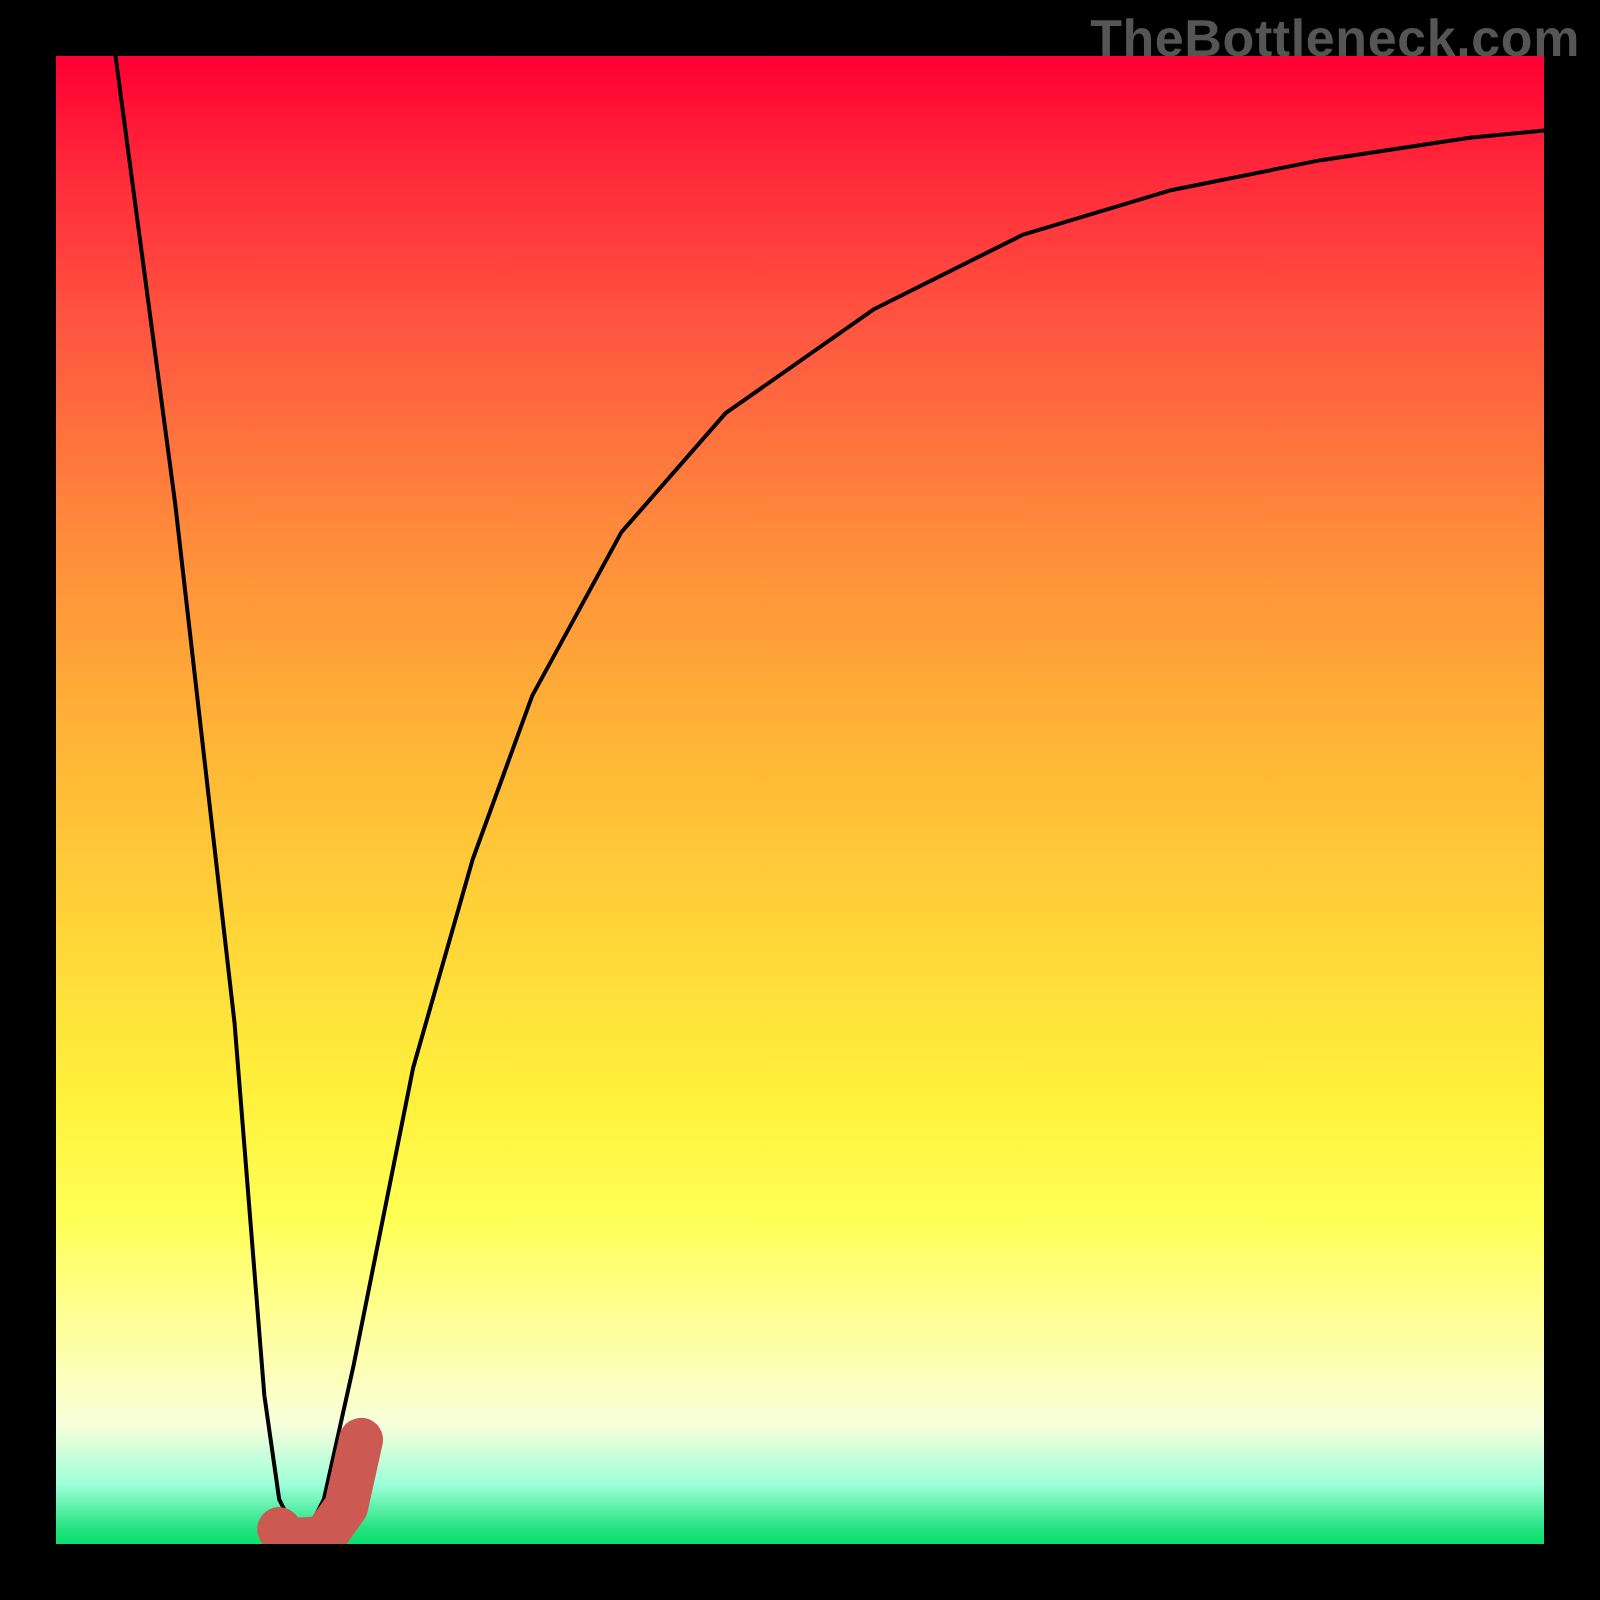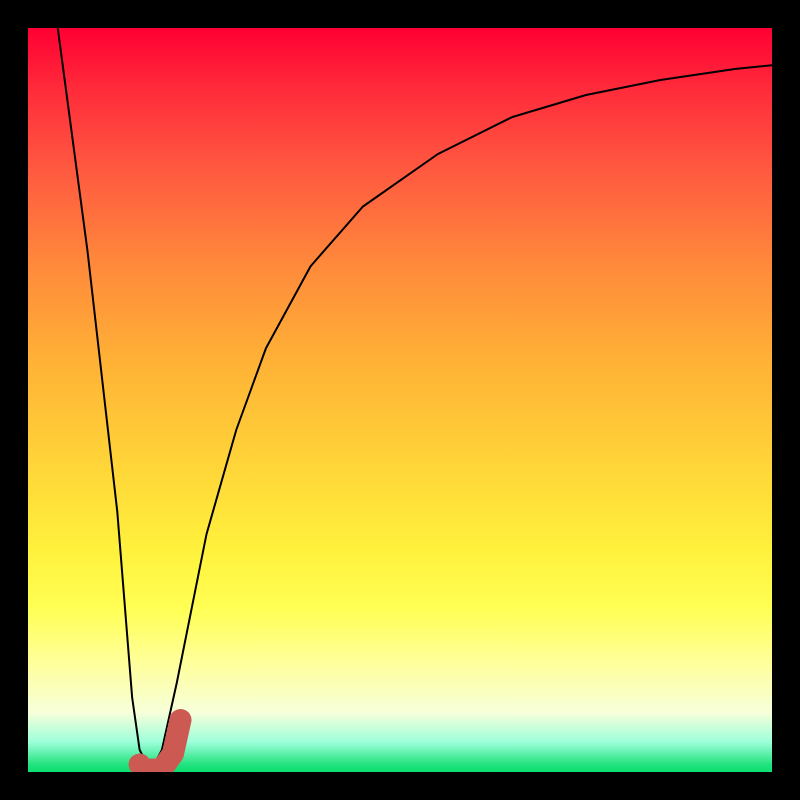--- a/index.html
+++ b/index.html
@@ -64,13 +64,14 @@
 </head>
 <body>
 
 <div class="frame">
   <div class="plot">
     <svg class="curve" viewBox="0 0 744 744" preserveAspectRatio="none">
       <path d="M29.76 0.00 L59.52 223.20 L89.28 483.60 L104.16 669.60 L111.60 721.68 L119.04 736.56 L126.48 736.56 L133.92 721.68 L148.80 654.72 L178.56 505.92 L208.32 401.76 L238.08 319.92 L282.72 238.08 L334.80 178.56 L409.20 126.48 L483.60 89.28 L558.00 66.96 L632.40 52.08 L706.80 40.92 L744.00 37.20" fill="none" stroke="#000000" stroke-width="2" stroke-linecap="round" stroke-linejoin="round"></path>
       <path d="M111.60 736.56 L115.32 741.02 L122.76 741.77 L133.92 741.02 L145.08 725.40 L152.52 691.92" fill="none" stroke="#cc5a52" stroke-width="22" stroke-linecap="round" stroke-linejoin="round"></path>
     </svg>
   </div>
+  <div class="watermark">TheBottleneck.com</div>
 </div>
 
 </body></html>

